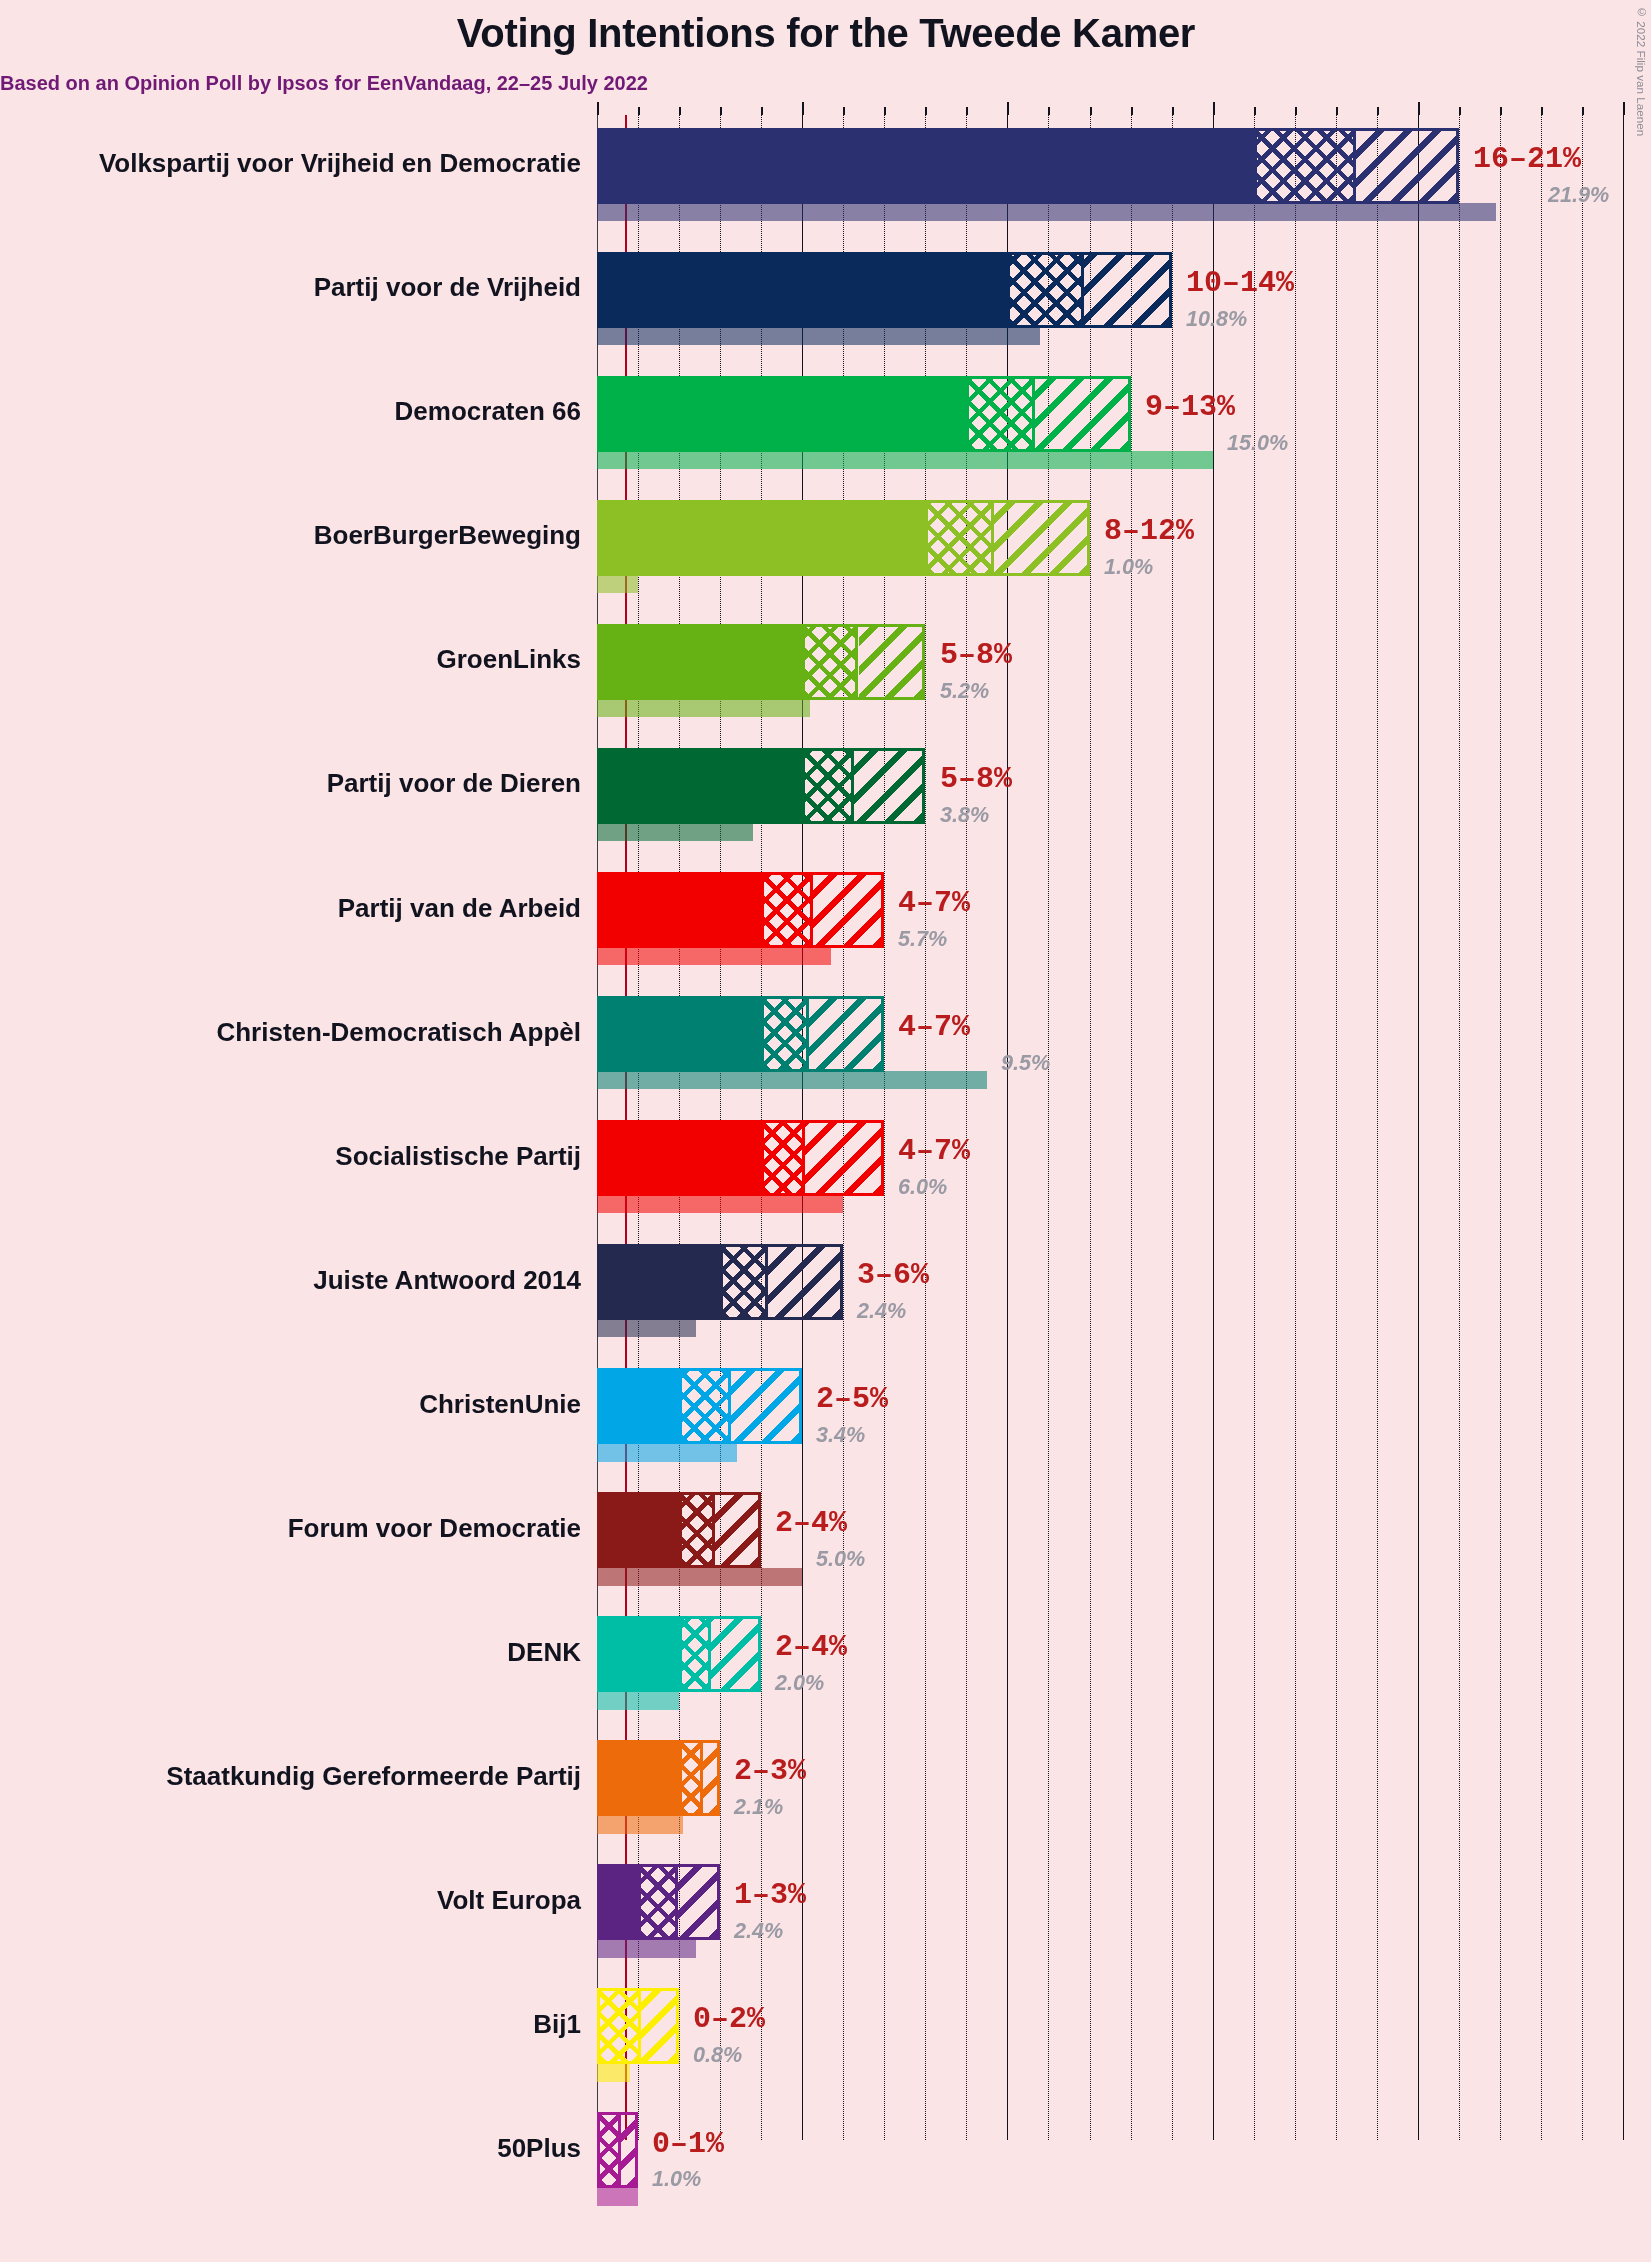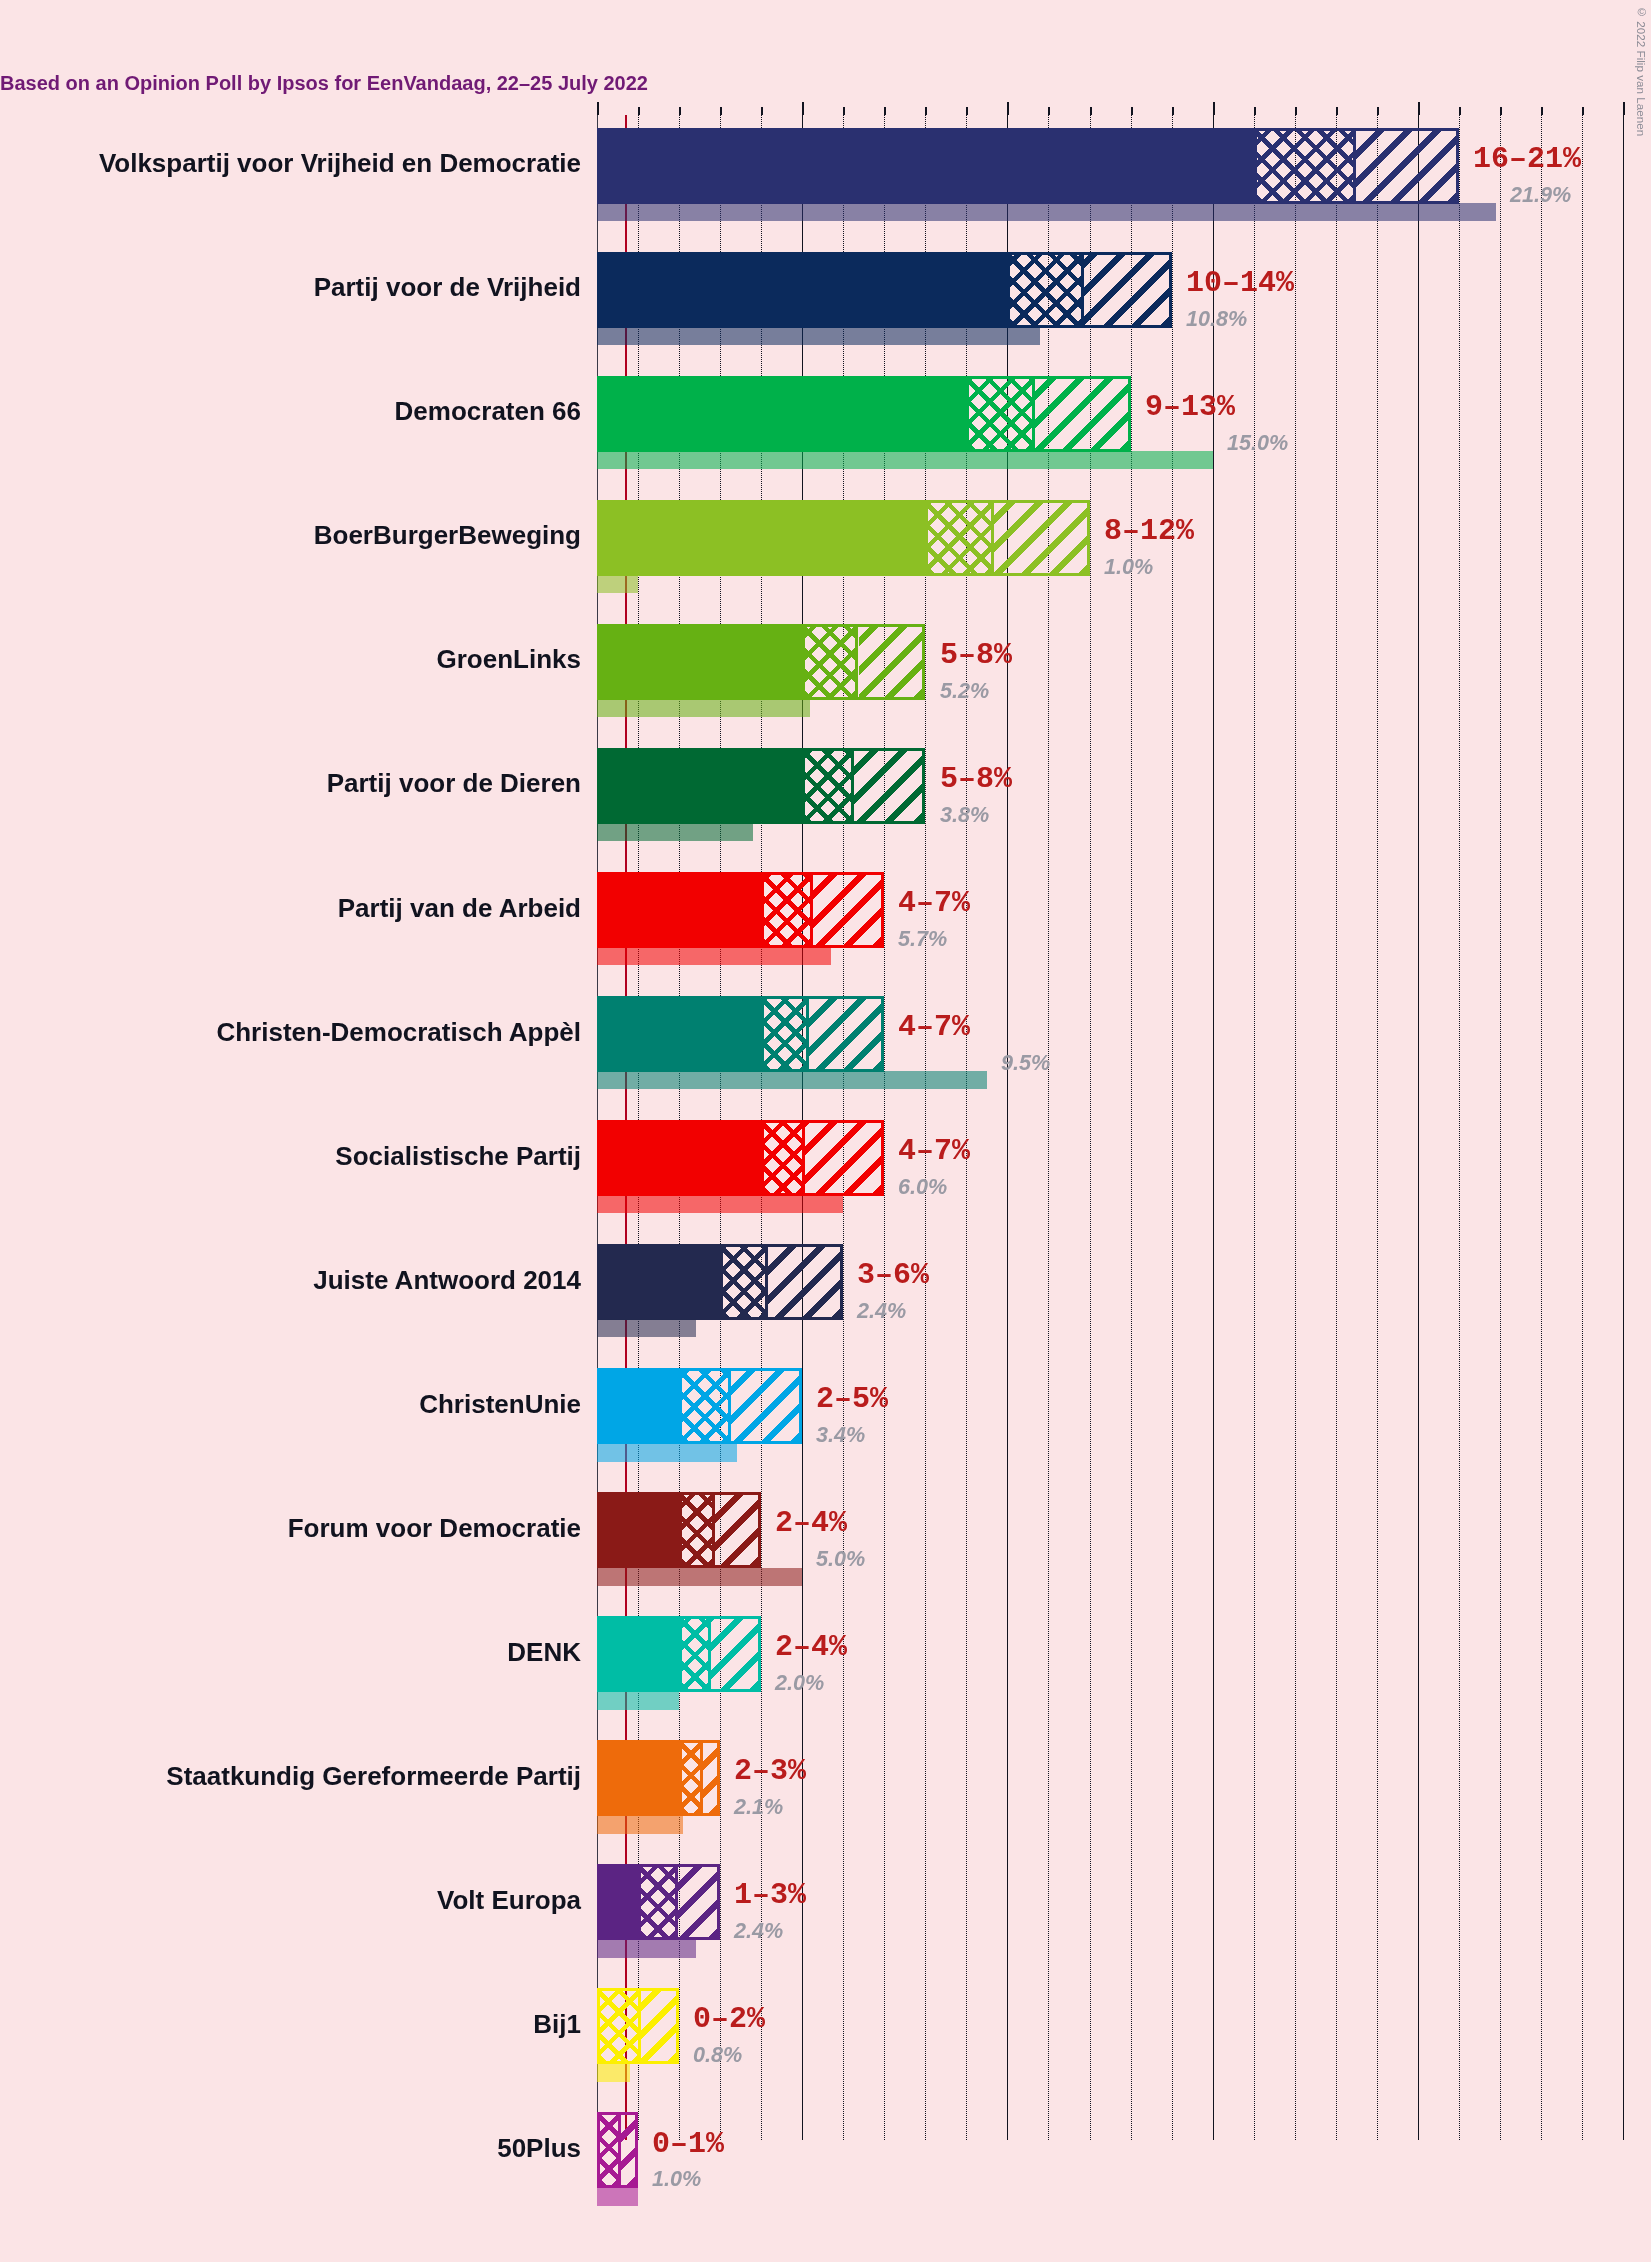--- a/index.html
+++ b/index.html
@@ -59,20 +59,21 @@
   .legend-bar .lc{position:absolute;right:68px;top:0;bottom:0;width:81px;}
   .legend-bar .ld{position:absolute;right:0;top:0;bottom:0;width:63px;border-left:3.6px solid #10121E;box-sizing:border-box;}
   .legend-last{height:23.4px;margin-left:117px;margin-right:54px;background:#7C7781;}
   .legend-last-txt{font-size:22.5px;font-style:italic;font-weight:bold;color:#9A9AA4;margin-top:3.6px;}
 </style>
 </head>
 <body>
 
 <div id="chart">
 
+  <div class="ttl">Voting Intentions for the Tweede Kamer</div>
   <div class="sub">Based on an Opinion Poll by Ipsos for EenVandaag, 22–25 July 2022</div>
   <div class="copyright">© 2022 Filip van Laenen</div>
 
   <div class="plot" id="plot">
     <div class="tickrow" id="tickrow">
         <div class="tick major" style="left: 0px;"></div>
         <div class="tick" style="left: 41px;"></div>
         <div class="tick" style="left: 82px;"></div>
         <div class="tick" style="left: 123px;"></div>
         <div class="tick" style="left: 164px;"></div>
@@ -225,21 +226,21 @@
         <div class="bar-solid" style="left: 0px; width: 0px; background: rgb(166, 26, 147);"></div>
         <div class="bar-cross" style="left: 0px; width: 20.5px; background-image: repeating-linear-gradient(45deg, rgb(166, 26, 147) 0px, rgb(166, 26, 147) 4.5px, transparent 4.5px, transparent 15.3px), repeating-linear-gradient(-45deg, rgb(166, 26, 147) 0px, rgb(166, 26, 147) 4.5px, transparent 4.5px, transparent 15.3px); border-right: 3.6px solid rgb(166, 26, 147);"></div>
         <div class="bar-diag" style="left: 20.5px; right: 0px; background-image: repeating-linear-gradient(-45deg, rgb(166, 26, 147) 0px, rgb(166, 26, 147) 6.3px, transparent 6.3px, transparent 20px);"></div>
       </div>
       <div class="lastbar" style="left: 0px; top: 2073px; width: 41px; height: 18px; background: rgb(166, 26, 147);"></div>
     </div>
 
 
 <div class="partylabel" style="top: 150px;">Volkspartij voor Vrijheid en Democratie</div>
     <div class="ci-label" style="left: 1473px; top: 144px;">16–21%</div>
-    <div class="last-label" style="left: 1510px; top: 184px;">21.9%</div>
+    <div class="last-label" style="left: 1548px; top: 184px;">21.9%</div>
     <div class="partylabel" style="top: 274px;">Partij voor de Vrijheid</div>
     <div class="ci-label" style="left: 1186px; top: 268px;">10–14%</div>
     <div class="last-label" style="left: 1186px; top: 308px;">10.8%</div>
     <div class="partylabel" style="top: 398px;">Democraten 66</div>
     <div class="ci-label" style="left: 1145px; top: 392px;">9–13%</div>
     <div class="last-label" style="left: 1227px; top: 432px;">15.0%</div>
     <div class="partylabel" style="top: 522px;">BoerBurgerBeweging</div>
     <div class="ci-label" style="left: 1104px; top: 516px;">8–12%</div>
     <div class="last-label" style="left: 1104px; top: 556px;">1.0%</div>
     <div class="partylabel" style="top: 646px;">GroenLinks</div>

